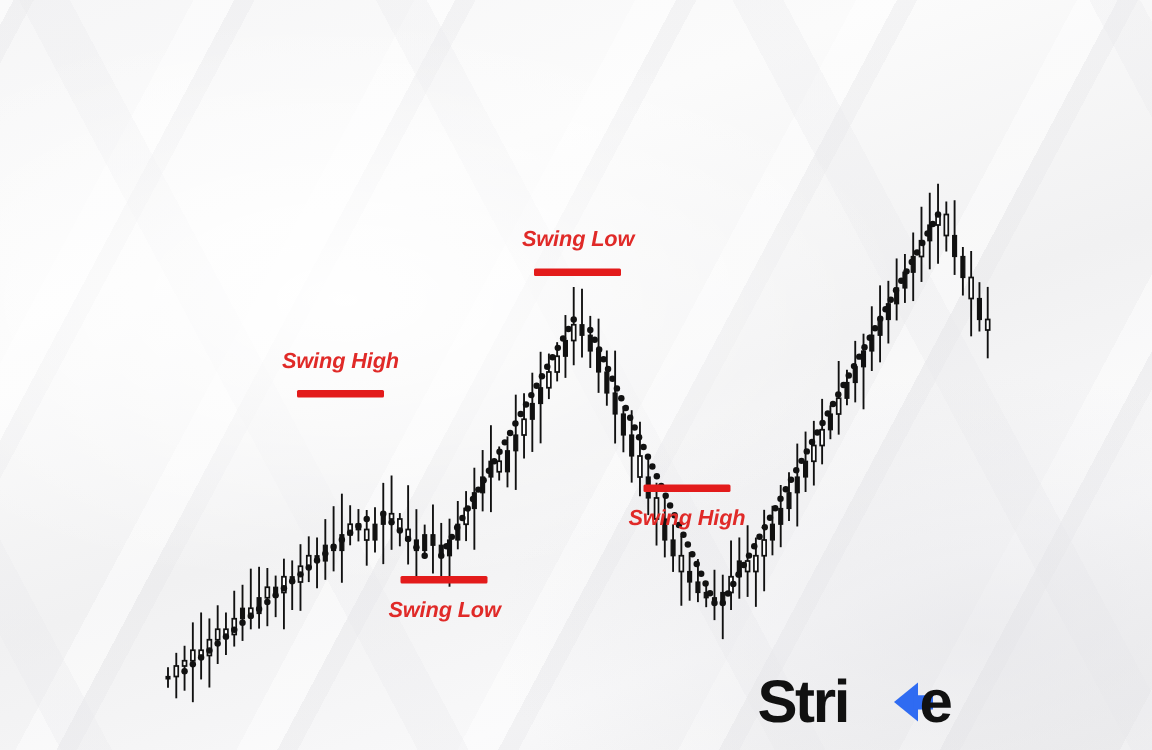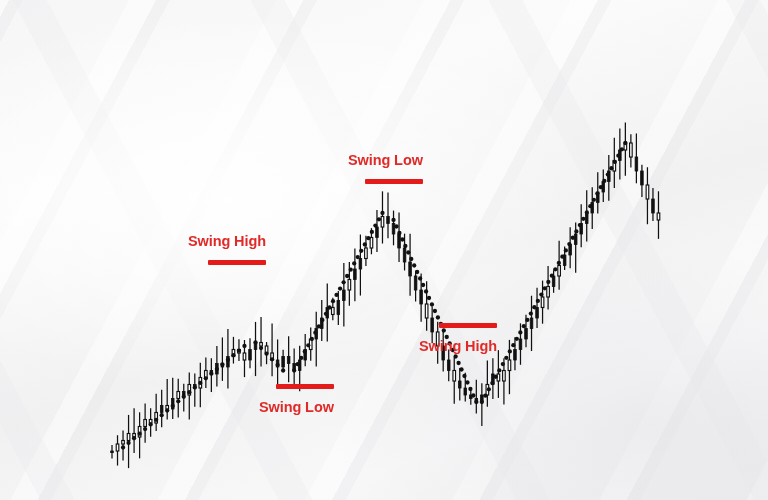--- a/index.html
+++ b/index.html
@@ -64,21 +64,21 @@
     text-align:center;
     letter-spacing:-.2px;
     white-space:pre-line;
   }
 
   
   .chart-wrap{position:absolute;left:0;top:105px;width:768px;height:395px;}
   .chart-svg{display:block;width:768px;height:395px;}
 
   
-  .annot{position:absolute;display:flex;flex-direction:column;align-items:flex-end;}
+  .annot{position:absolute;display:flex;flex-direction:column;align-items:center;font-style:italic;}
   .annot-label{
     color:#e02a28;font-size:14.5px;font-weight:bold;
     letter-spacing:-.1px;white-space:nowrap;line-height:1.1;
   }
   .annot-bar{background:#e31b1b;border-radius:1px;}
 
   #annot-0{left:188px;top:234px;}
   #annot-0 .annot-bar{width:58px;height:5px;margin-top:10px;}
   #annot-1{left:348px;top:153px;}
   #annot-1 .annot-bar{width:58px;height:5px;margin-top:10px;}
@@ -453,14 +453,24 @@
   <div class="annot" id="annot-2">
     <div class="annot-bar"></div>
     <div class="annot-label">Swing Low</div>
   </div>
 
   <div class="annot" id="annot-3">
     <div class="annot-bar"></div>
     <div class="annot-label">Swing High</div>
   </div>
 
+  <div class="logo">
+    <svg class="logo-svg" width="140" height="46" viewBox="0 0 140 46" xmlns="http://www.w3.org/2000/svg">
+      <text id="logo-text-before" x="0" y="36" font-family="Liberation Sans, sans-serif" font-size="40" font-weight="bold" fill="#111111" letter-spacing="-1.6">Stri</text>
+      <g>
+        <path d="M91 23 L107 10 L107 36 Z" fill="#2f6bf2"></path>
+        <rect x="104" y="18.5" width="13" height="9.5" fill="#2f6bf2"></rect>
+      </g>
+      <text id="logo-text-after" x="108" y="36" font-family="Liberation Sans, sans-serif" font-size="40" font-weight="bold" fill="#111111" letter-spacing="-1.6">e</text>
+    </svg>
+  </div>
 
 </div>
 
 </body></html>

